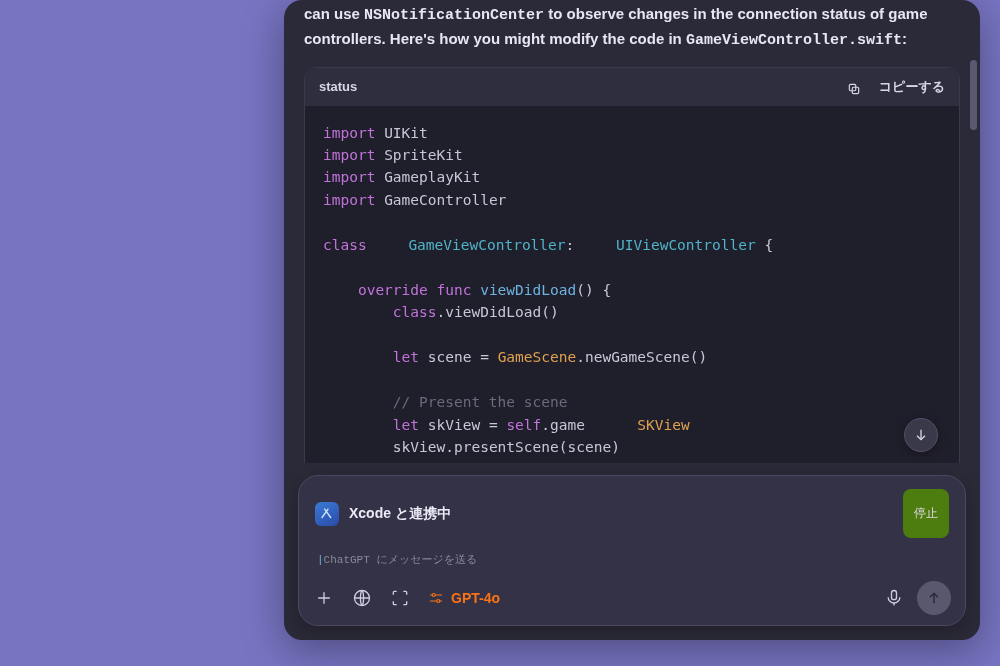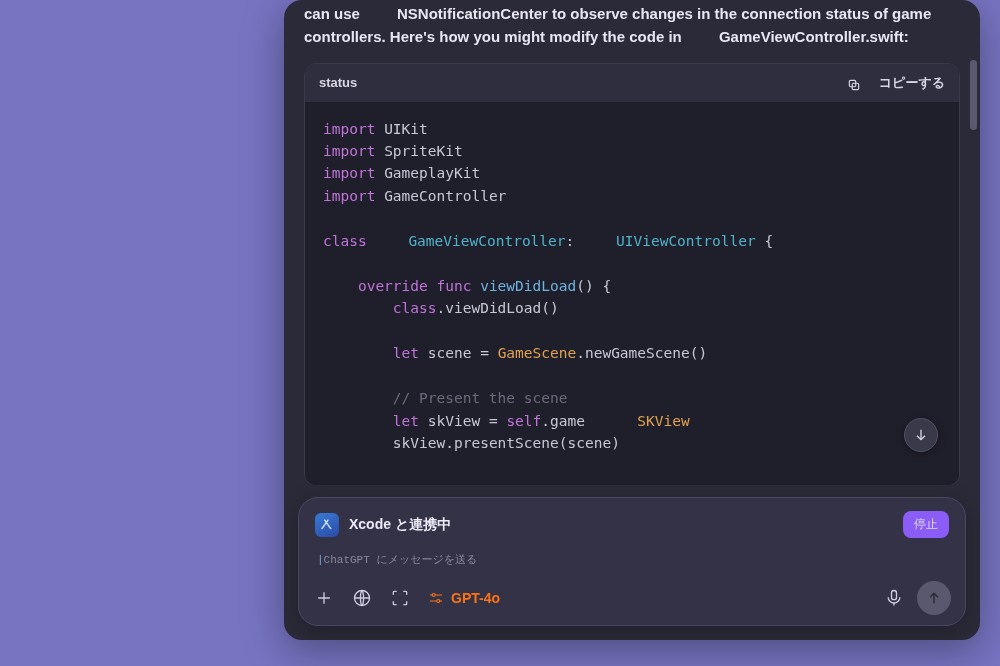--- a/index.html
+++ b/index.html
@@ -30,21 +30,21 @@
     padding: 0 20px 0 20px;
     position: relative;
   }
   .explain {
     color: #e8e6f2;
     font-size: 15px;
     line-height: 1.55;
     font-weight: 600;
     padding: 2px 0 14px 0;
   }
-  .explain .mono { font-family: Liberation Sans, sans-serif; font-weight: 700; margin-left: 33px; }
+  .explain .mono { font-family: Liberation Mono, monospace; font-weight: 700; }
   .codecard {
     background: #1f1e2b;
     border-radius: 12px;
     overflow: hidden;
     border: 1px solid #3b3a4a;
   }
   .codehdr {
     display: flex;
     align-items: center;
     justify-content: space-between;
@@ -116,24 +116,24 @@
   }
   .linkleft { display: flex; align-items: center; gap: 10px; }
   .xcodeicon {
     width: 24px; height: 24px; border-radius: 6px;
     background: linear-gradient(150deg,#3a7bd5,#2a4aa8);
     display: flex; align-items: center; justify-content: center;
     color: #bde0ff; font-size: 13px;
   }
   .linklabel { color: #eceaf6; font-size: 14px; font-weight: 700; }
   .stopbtn {
-    background: #8b5cf6;
+    background: #4d7c0f;
     color: #dedce8;
     font-size: 12px;
-    padding: 5px 11px;
+    padding: 16px 11px;
     border-radius: 8px;
     cursor: pointer;
   }
   .msgfield {
     color: #8a889c;
     font-size: 11px;
     padding: 4px 6px 12px 6px;
     font-family: Liberation Mono, monospace;
   }
   .msgfield .cursor { color: #6fb3e0; }

